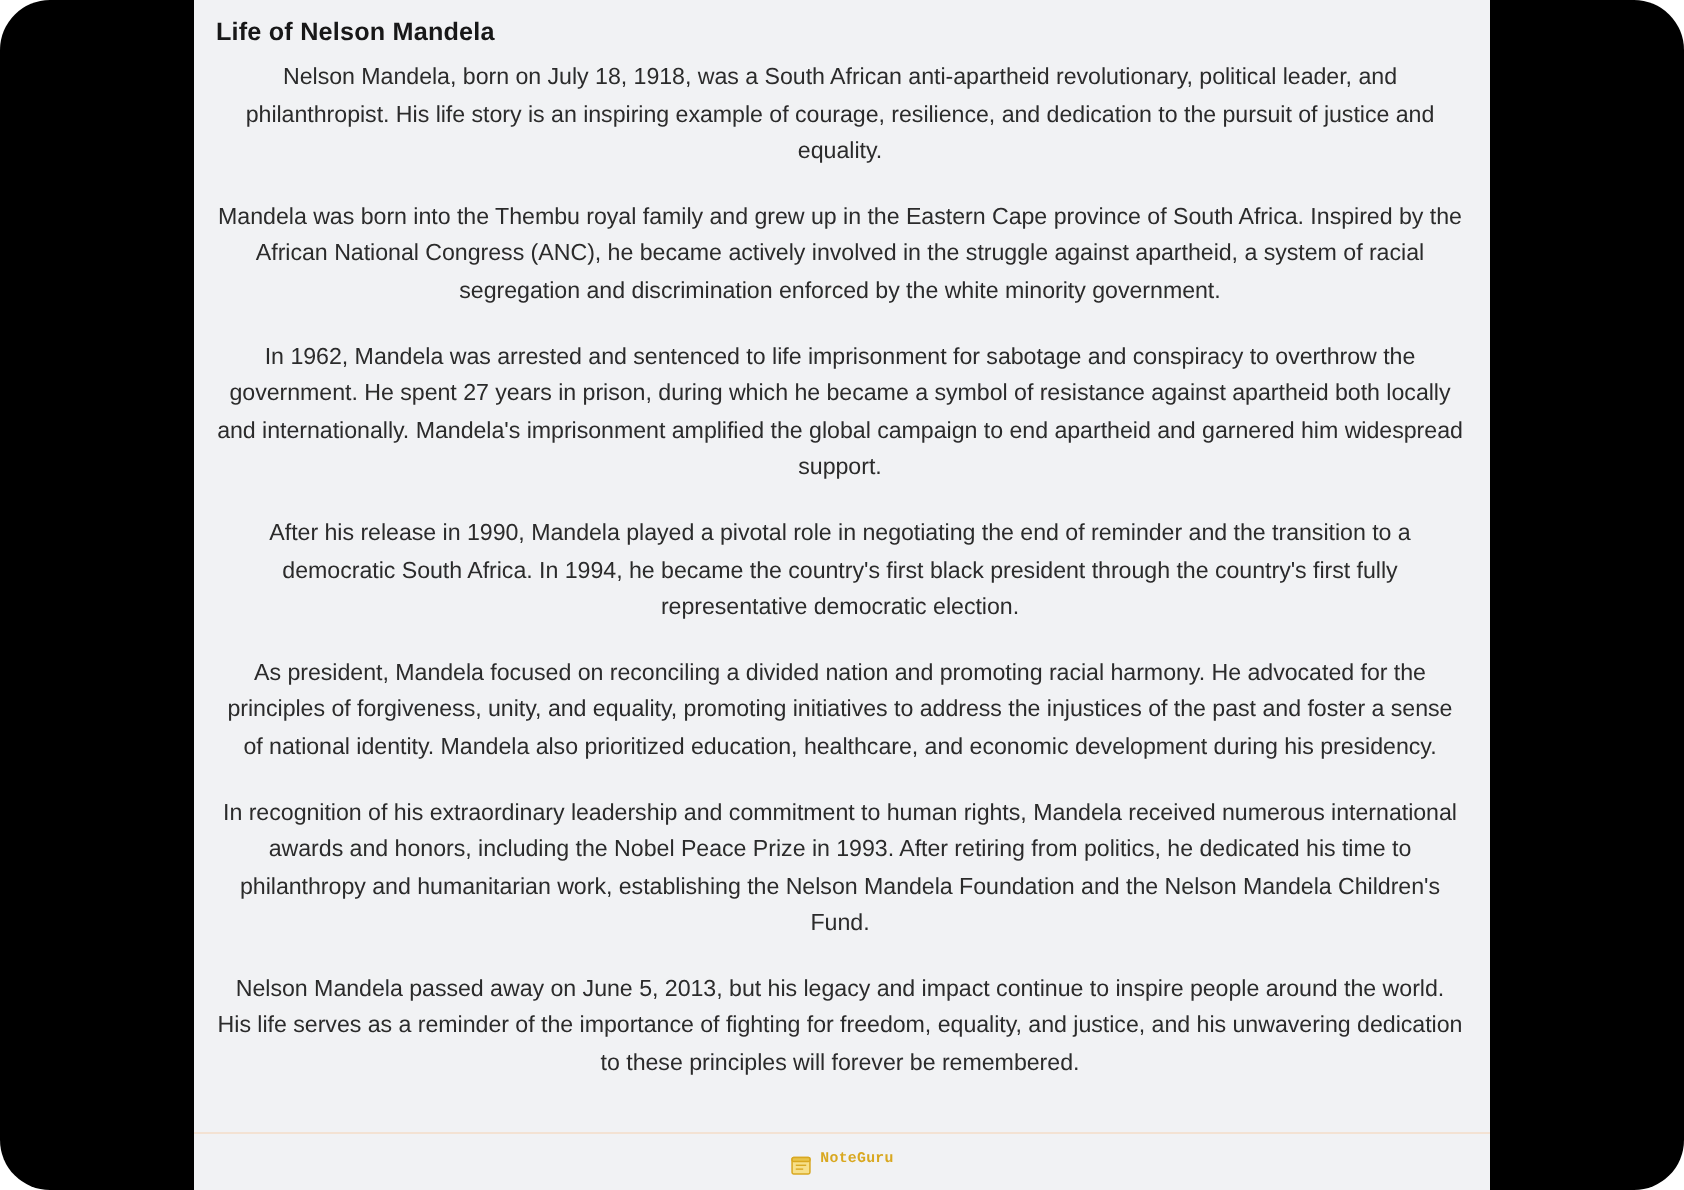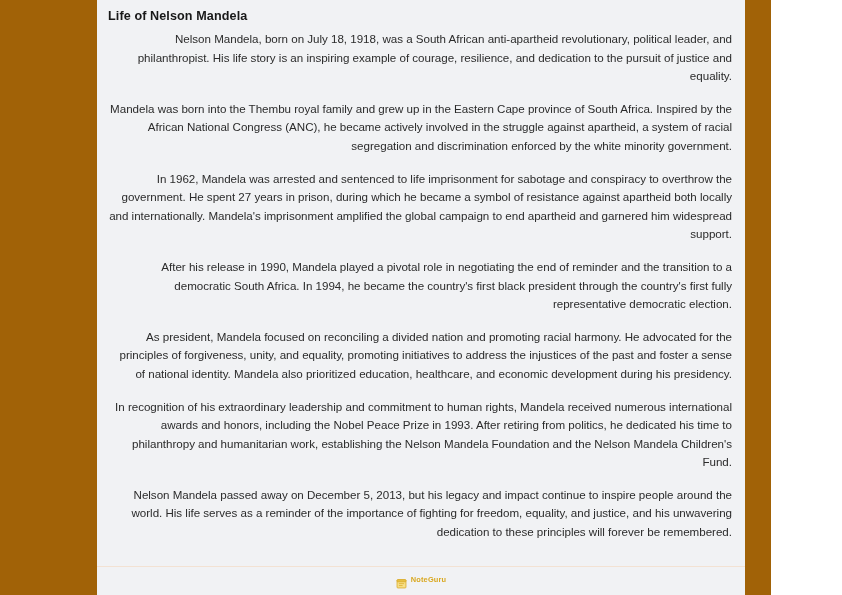--- a/index.html
+++ b/index.html
@@ -10,23 +10,24 @@
   body {
     width: 842px;
     height: 595px;
     background: #ffffff;
     font-family: "Liberation Sans", sans-serif;
     overflow: hidden;
   }
 
   .page {
     position: relative;
-    width: 771px;
+    width: 842px;
     height: 595px;
-    background: #a16207;
+    background: #000000;
+    border-radius: 25px;
   }
 
   
   .doc-panel {
     position: absolute;
     left: 97px;
     top: 0;
     width: 648px;
     height: 595px;
     background: #f1f2f4;
@@ -49,44 +50,45 @@
     letter-spacing: 0.1px;
     margin: 0 0 6px 0;
     line-height: 16px;
   }
 
   .doc-paragraph {
     font-size: 11.6px;
     color: #2b2b2b;
     line-height: 18.6px;
     margin: 0 0 14px 0;
-    text-align: right;
+    text-align: center;
     letter-spacing: -0.02px;
   }
 
   .doc-paragraph:last-child {
     margin-bottom: 0;
   }
 
   
   .doc-footer {
     flex: 0 0 auto;
     border-top: 1.5px solid #f3e2d3;
     height: 28px;
     display: flex;
     align-items: center;
     justify-content: center;
     background: #f1f2f4;
   }
 
   .brand {
     display: flex;
-    align-items: flex-start;
+    align-items: center;
     gap: 4px;
     line-height: 1;
+    font-family: Liberation Mono, monospace;
   }
 
   .brand-icon {
     display: block;
     width: 11px;
     height: 11px;
   }
 
   .brand-name {
     font-size: 7.4px;
@@ -111,21 +113,21 @@
       <p class="doc-paragraph">Mandela was born into the Thembu royal family and grew up in the Eastern Cape province of South Africa. Inspired by the African National Congress (ANC), he became actively involved in the struggle against apartheid, a system of racial segregation and discrimination enforced by the white minority government.</p>
 
       <p class="doc-paragraph">In 1962, Mandela was arrested and sentenced to life imprisonment for sabotage and conspiracy to overthrow the government. He spent 27 years in prison, during which he became a symbol of resistance against apartheid both locally and internationally. Mandela's imprisonment amplified the global campaign to end apartheid and garnered him widespread support.</p>
 
       <p class="doc-paragraph">After his release in 1990, Mandela played a pivotal role in negotiating the end of reminder and the transition to a democratic South Africa. In 1994, he became the country's first black president through the country's first fully representative democratic election.</p>
 
       <p class="doc-paragraph">As president, Mandela focused on reconciling a divided nation and promoting racial harmony. He advocated for the principles of forgiveness, unity, and equality, promoting initiatives to address the injustices of the past and foster a sense of national identity. Mandela also prioritized education, healthcare, and economic development during his presidency.</p>
 
       <p class="doc-paragraph">In recognition of his extraordinary leadership and commitment to human rights, Mandela received numerous international awards and honors, including the Nobel Peace Prize in 1993. After retiring from politics, he dedicated his time to philanthropy and humanitarian work, establishing the Nelson Mandela Foundation and the Nelson Mandela Children's Fund.</p>
 
-      <p class="doc-paragraph">Nelson Mandela passed away on December 5, 2013, but his legacy and impact continue to inspire people around the world. His life serves as a reminder of the importance of fighting for freedom, equality, and justice, and his unwavering dedication to these principles will forever be remembered.</p>
+      <p class="doc-paragraph">Nelson Mandela passed away on June 5, 2013, but his legacy and impact continue to inspire people around the world. His life serves as a reminder of the importance of fighting for freedom, equality, and justice, and his unwavering dedication to these principles will forever be remembered.</p>
 
     </div>
 
     <div class="doc-footer">
       <div class="brand">
         <span class="brand-icon">
           <svg viewBox="0 0 16 16" width="11" height="11" aria-hidden="true">
             <rect x="1.5" y="2.5" width="13" height="12" rx="1.2" fill="#f7e08a" stroke="#d9a820" stroke-width="1.1"></rect>
             <rect x="1.5" y="2.5" width="13" height="3" rx="1.2" fill="#e9c44a" stroke="#d9a820" stroke-width="1.1"></rect>
             <line x1="4.2" y1="8.2" x2="11.8" y2="8.2" stroke="#d9a820" stroke-width="1"></line>

